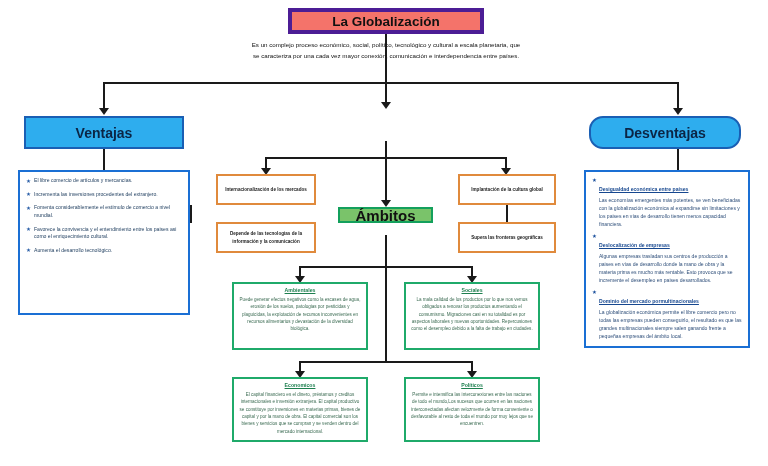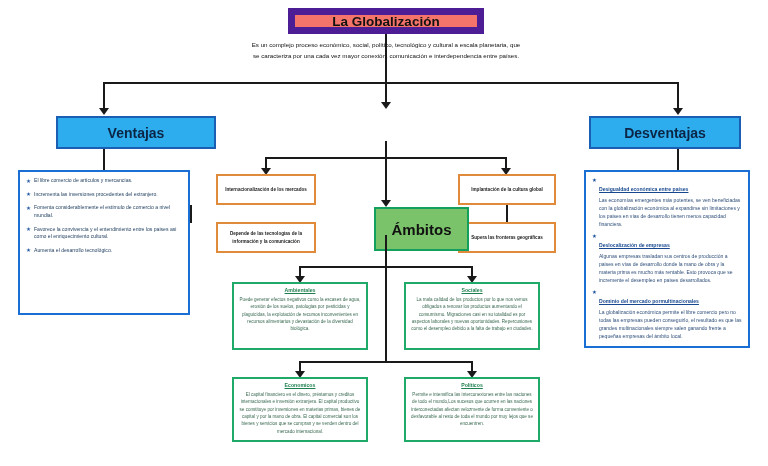--- a/index.html
+++ b/index.html
@@ -19,21 +19,21 @@
     position: absolute; width: 0; height: 0;
     border-left: 5px solid transparent;
     border-right: 5px solid transparent;
     border-top: 7px solid #1a1a1a;
   }
 
   
   .node { position: absolute; display: flex; align-items: center; justify-content: center; text-align: center; }
 
   .title-box {
-    background: #f4736a; border: 7px solid #4c1d95;
+    background: #f4736a; border: 4px solid #4c1d95;
     font-weight: bold; font-size: 13.5px; color: #111;
   }
   .blue-hdr {
     background: #2eadee; border: 2px solid #1a5fb4;
     font-weight: bold; font-size: 14px; color: #0b2545;
   }
   .orange-hdr {
     background: #f0a03c; border: 2px solid #c8721a;
     font-weight: bold; font-size: 13px; color: #111;
   }
@@ -106,36 +106,36 @@
 
   <div class="ln vl" style="left:103px; top:82px; width:2px; height:28px;"></div>
   <div class="arw" style="left:99px; top:108px;"></div>
 
   <div class="ln vl" style="left:385px; top:82px; width:2px; height:22px;"></div>
   <div class="arw" style="left:381px; top:102px;"></div>
 
   <div class="ln vl" style="left:677px; top:82px; width:2px; height:28px;"></div>
   <div class="arw" style="left:673px; top:108px;"></div>
 
-  <div class="node blue-hdr" style="left:24px; top:116px; width:160px; height:33px;margin-left:32px;">
+  <div class="node blue-hdr" style="left:24px; top:116px; width:160px; height:33px;">
     <span>Ventajas</span>
   </div>
   <div class="ln vl" style="left:103px; top:149px; width:2px; height:21px;"></div>
 
   <div class="node blue-panel" style="left:18px; top:170px; width:172px; height:145px;">
     <ul class="v-list">
       <li><span class="star">★</span><span>El libre comercio de artículos y mercancías.</span></li>
       <li><span class="star">★</span><span>Incrementa las inversiones procedentes del extranjero.</span></li>
       <li><span class="star">★</span><span>Fomenta considerablemente el estímulo de comercio a nivel mundial.</span></li>
       <li><span class="star">★</span><span>Favorece la convivencia y el entendimiento entre los paises asi como el enriquecimiento cultural.</span></li>
       <li><span class="star">★</span><span>Aumenta el desarrollo tecnológico.</span></li>
     </ul>
   </div>
 
-  <div class="node blue-hdr" style="left:589px; top:116px; width:152px; height:33px;">
+  <div class="node blue-hdr" style="left:589px; top:116px; width:152px; height:33px;border-radius:14px;">
     <span>Desventajas</span>
   </div>
   <div class="ln vl" style="left:677px; top:149px; width:2px; height:21px;"></div>
 
   <div class="node blue-panel" style="left:584px; top:170px; width:166px; height:178px;">
     <ul class="d-list">
       <li>
         <span class="star">★</span>
         <span class="d-head">Desigualdad económica entre países</span>
         <div class="d-body">Las economías emergentes más potentes, se ven beneficiadas con la globalización económica al expandirse sin limitaciones y los paises en vías de desarrollo tienen menos capacidad financiera.</div>
@@ -172,21 +172,21 @@
   </div>
 
   <div class="node orange-sub" style="left:458px; top:174px; width:98px; height:31px;">
     <span>Implantación de la cultura global</span>
   </div>
   <div class="ln vl" style="left:506px; top:205px; width:2px; height:18px;"></div>
   <div class="node orange-sub" style="left:458px; top:222px; width:98px; height:31px;">
     <span>Supera las fronteras geográficas</span>
   </div>
 
-  <div class="node green-hdr" style="left:338px; top:207px; width:95px; height:44px;margin-left:36px;">
+  <div class="node green-hdr" style="left:338px; top:207px; width:95px; height:16px;">
     <span>Ámbitos</span>
   </div>
 
   <div class="ln vl" style="left:385px; top:235px; width:2px; height:128px;"></div>
 
   <div class="ln hl" style="left:299px; top:266px; width:174px; height:2px;"></div>
   <div class="ln vl" style="left:299px; top:266px; width:2px; height:12px;"></div>
   <div class="arw" style="left:295px; top:276px;"></div>
   <div class="ln vl" style="left:471px; top:266px; width:2px; height:12px;"></div>
   <div class="arw" style="left:467px; top:276px;"></div>

